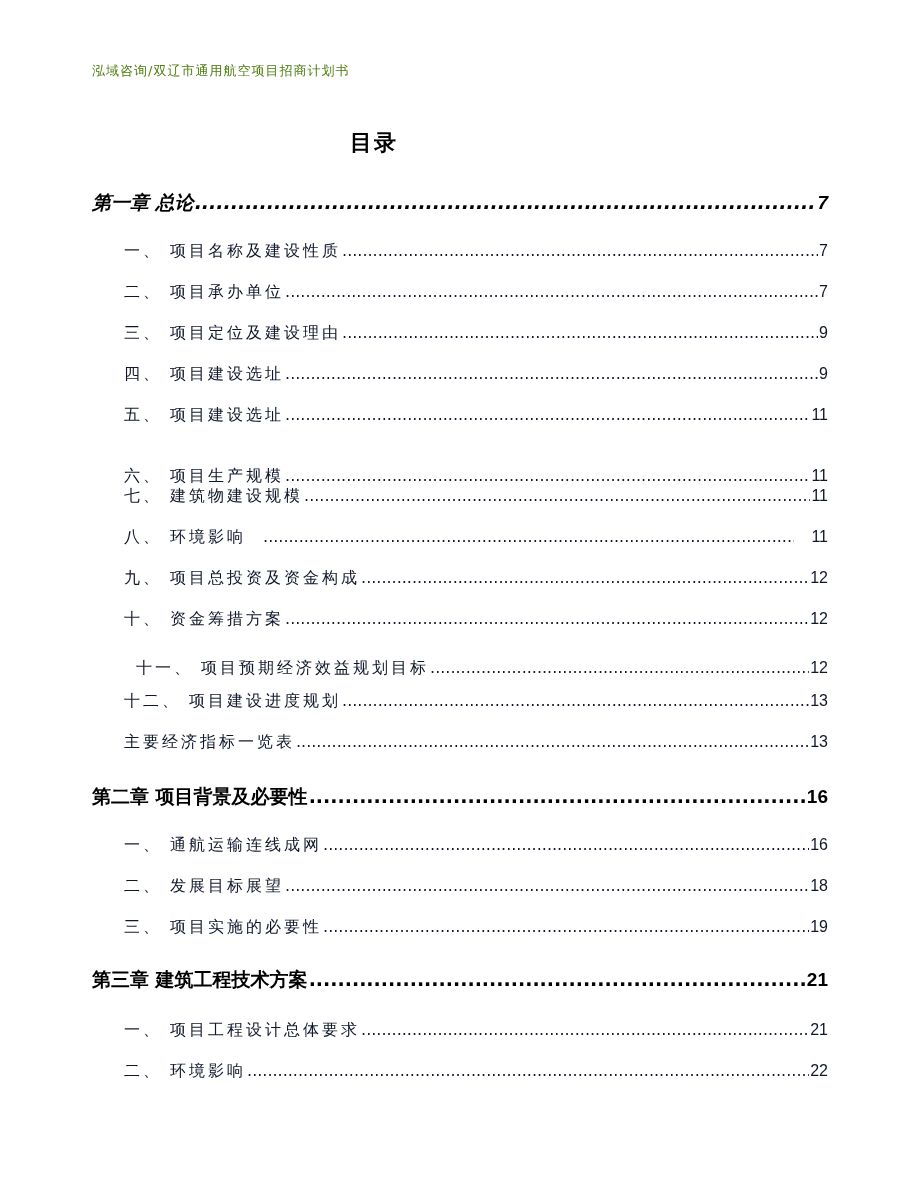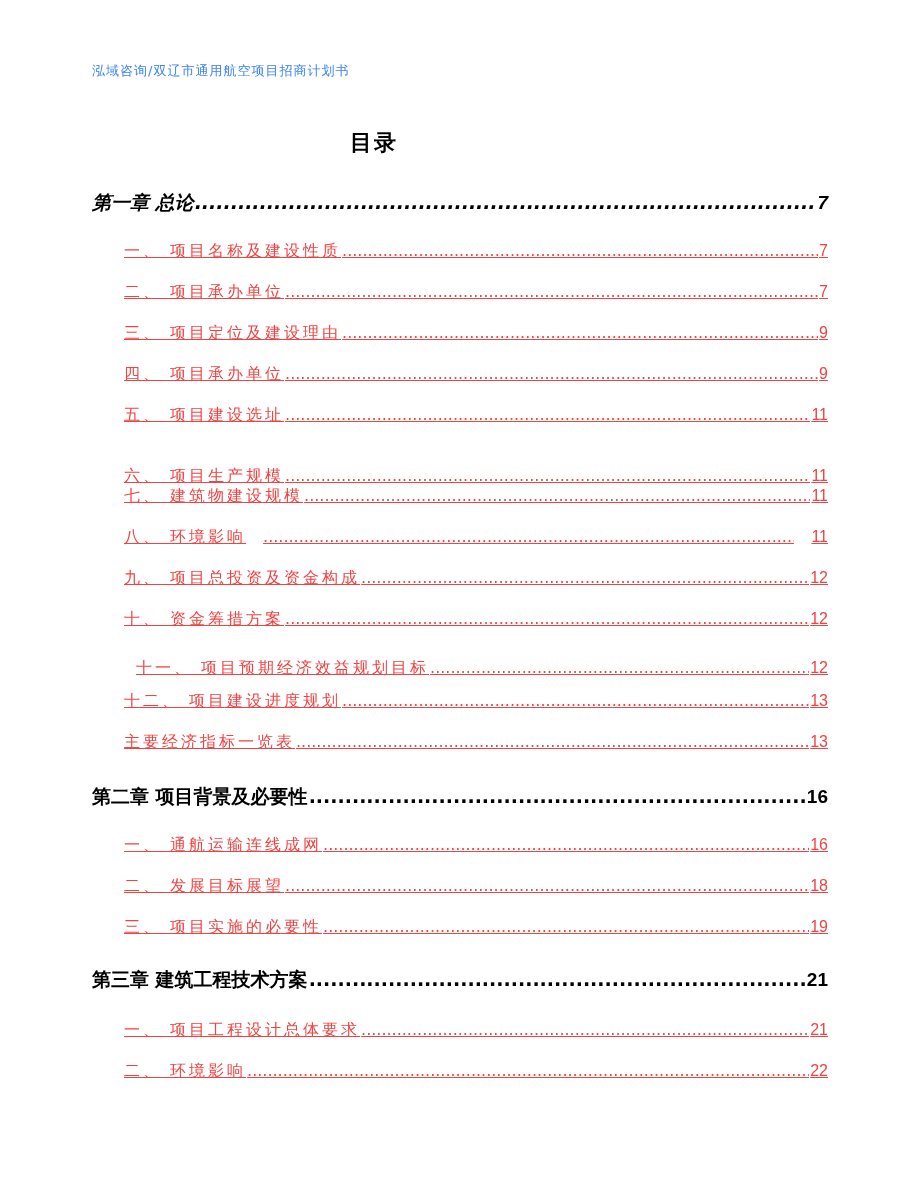--- a/index.html
+++ b/index.html
@@ -1,30 +1,30 @@
 <!DOCTYPE html>
 <html><head>
 <meta charset="utf-8">
 <style>
   html, body { margin:0; padding:0; background:#ffffff; }
   body { width:920px; height:1191px; position:relative; overflow:hidden;
          font-family:"DejaVu Sans", sans-serif; color:#000; }
-  .header { position:absolute; left:92px; top:62px; font-size:13px; color:#3b82f6; letter-spacing:1px; }
+  .header { position:absolute; left:92px; top:62px; font-size:13px; color:#4d7c0f; letter-spacing:1px; }
   .title { position:absolute; left:0; width:748px; top:128px; text-align:center;
            font-size:22px; font-weight:bold; letter-spacing:2px; }
   .toc { position:absolute; left:0; top:0; width:920px; }
   .row { position:absolute; display:flex; align-items:baseline; right:92px; }
   .row .label { white-space:nowrap; }
   .row .leader { flex:1; overflow:hidden; white-space:nowrap; margin:0 1px; }
   .row .leader::after { content:"......................................................................................................................................................................................................................................................................................................"; letter-spacing:0px; }
   .row .page { white-space:nowrap; font-family:"Liberation Sans", sans-serif; }
   .chapter { left:92px; font-size:19px; font-weight:bold; }
   .chapter .leader::after { font-weight:bold; }
   .chapter .page { font-size:19px; font-weight:bold; }
-  .section { left:124px; font-size:16px; color:#ef4444; letter-spacing:3px;text-decoration:underline; }
+  .section { left:124px; font-size:16px; color:#0f172a; letter-spacing:3px; }
   .section .page { font-size:16px; letter-spacing:0; }
   .section .leader { letter-spacing:0; }
 </style>
 </head>
 <body>
 
 <div class="header">泓域咨询/双辽市通用航空项目招商计划书</div>
 <div class="title">目录</div>
 
 <div class="toc" id="toc">
@@ -42,21 +42,21 @@
       <span class="label">二、 项目承办单位</span>
       <span class="leader"></span>
       <span class="page">7</span>
     </div>
     <div class="row section" style="top: 323px;">
       <span class="label">三、 项目定位及建设理由</span>
       <span class="leader"></span>
       <span class="page">9</span>
     </div>
     <div class="row section" style="top: 364px;">
-      <span class="label">四、 项目承办单位</span>
+      <span class="label">四、 项目建设选址</span>
       <span class="leader"></span>
       <span class="page">9</span>
     </div>
     <div class="row section" style="top: 405px;">
       <span class="label">五、 项目建设选址</span>
       <span class="leader"></span>
       <span class="page">11</span>
     </div>
     <div class="row section" style="top: 446px; margin-top: 20px;">
       <span class="label">六、 项目生产规模</span>

